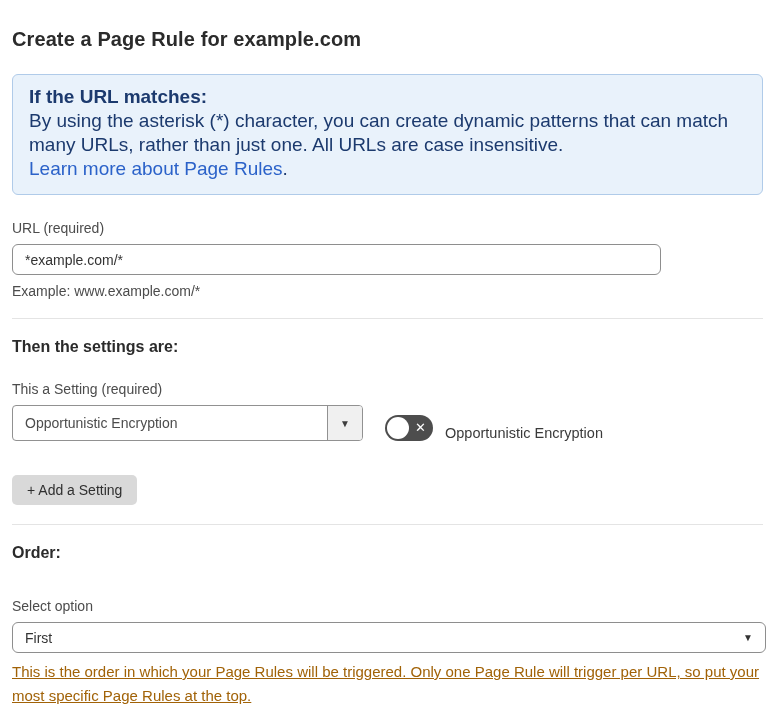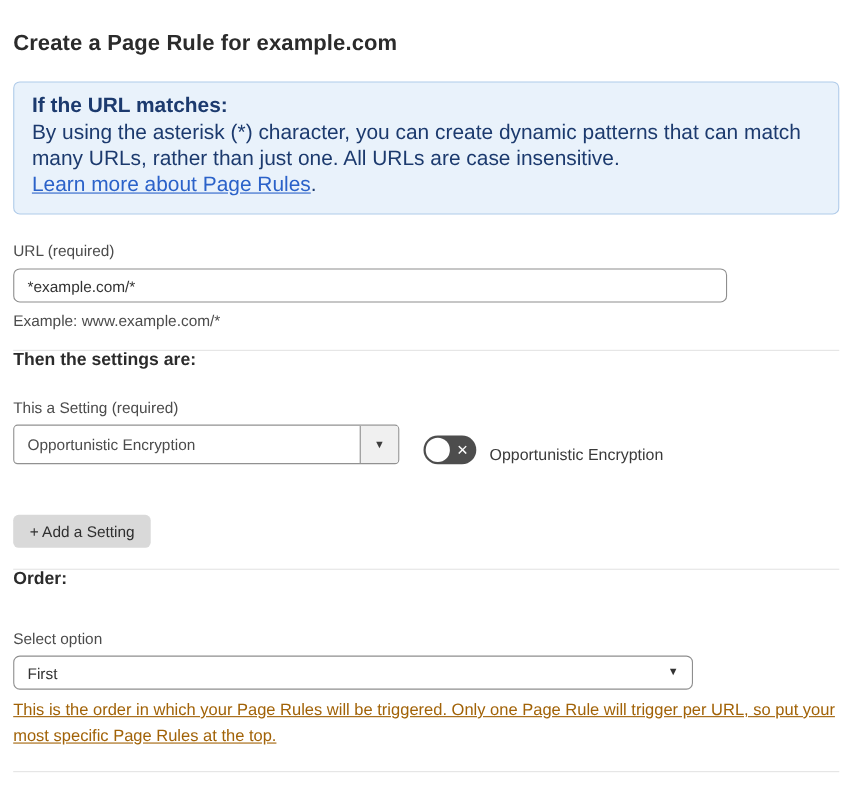--- a/index.html
+++ b/index.html
@@ -27,21 +27,20 @@
     border: 1px solid #b0cbe9;
     border-radius: 6px;
     padding: 10px 16px 13px 16px;
     color: #1c3a6e;
     font-size: 19px;
     line-height: 24px;
   }
   .info-box .info-heading { font-weight: 700; }
   .info-box a.info-link {
     color: #2b62c9;
-    text-decoration: underline;
     cursor: pointer;
   }
   .info-box .info-link-suffix { color: #1c3a6e; }
 
   .field-label {
     font-size: 14px;
     color: #4c4c4c;
     line-height: 16px;
   }
 
@@ -75,20 +74,21 @@
     height: 0;
   }
   .divider-1 { margin-top: 18px; }
   .divider-2 { margin-top: 19px; }
   .divider-3 { margin-top: 19px; }
 
   .section-heading {
     font-size: 16px;
     font-weight: 700;
     color: #2b2b2b;
+    margin-top: 19px;
   }
 
   .picker-label { margin-top: 25px; }
 
   .settings-row {
     margin-top: 8px;
     display: flex;
     align-items: flex-end;
   }
 
@@ -165,30 +165,30 @@
     font-size: 14px;
     cursor: pointer;
     line-height: 15px;
   }
   .btn-gray {
     background: #d9d9d9;
     color: #2f2f2f;
   }
 
   .add-setting-btn {
-    margin-top: 46px;
+    margin-top: 34px;
     padding: 8px 15px;
     height: 30px;
   }
 
   .order-select-label { margin-top: 36px; }
 
   .select-box {
     margin-top: 8px;
-    width: 618px;
+    width: 754px;
     height: 31px;
     border: 1px solid #8e8e8e;
     border-radius: 6px;
     background: #ffffff;
     display: flex;
     align-items: center;
     padding: 0 12px;
     cursor: pointer;
   }
   .select-value {

